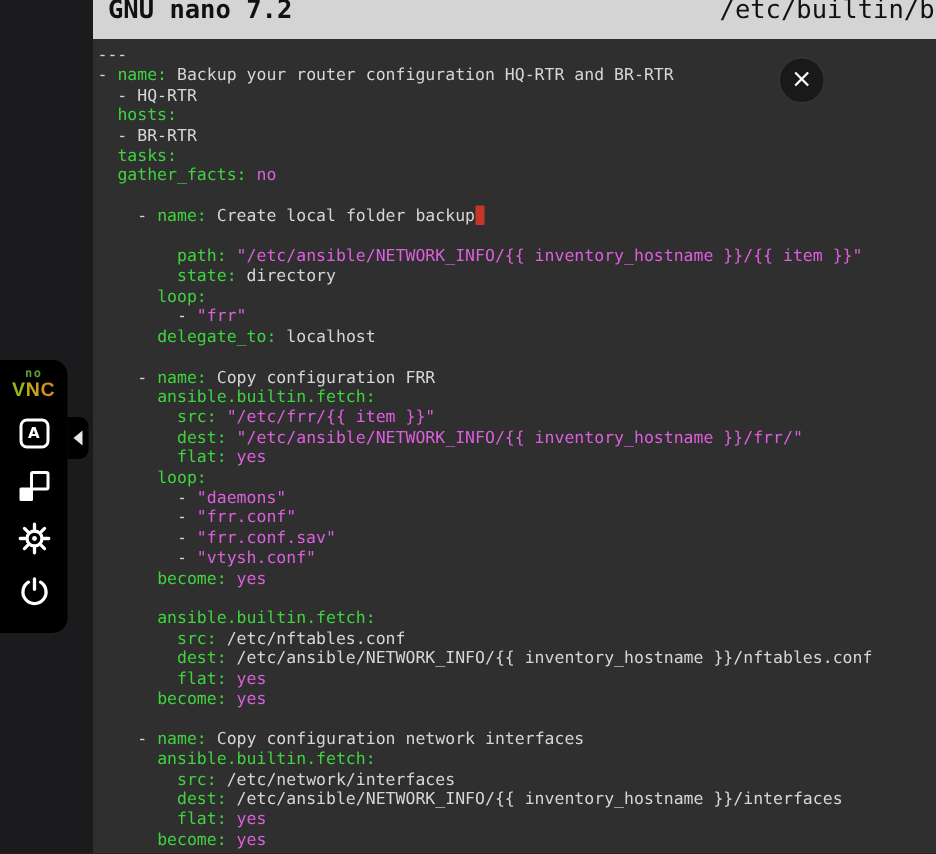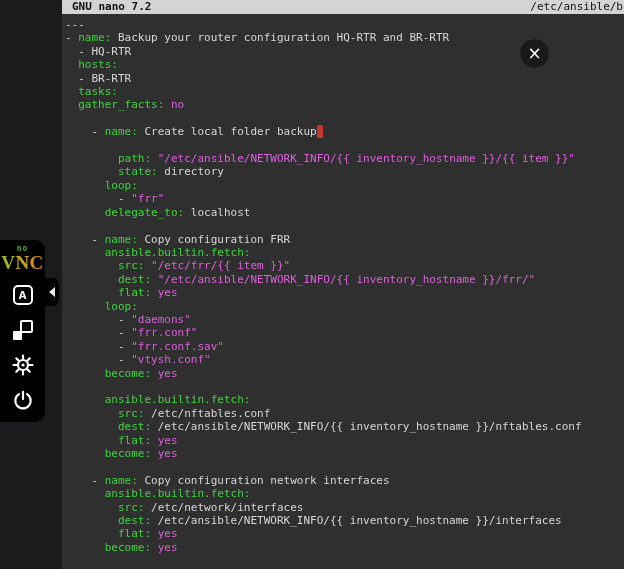--- a/index.html
+++ b/index.html
@@ -12,21 +12,21 @@
 
   
   .vnc-sidebar { position:absolute; left:0; top:0; width:62px; height:569px; background:#1b1b1d; }
   .vnc-panel {
     position:absolute; left:0; top:240px; width:45px; height:182px;
     background:#000; border-radius:0 10px 10px 0;
     display:flex; flex-direction:column; align-items:center; padding-top:5px; gap:7px;
   }
   .vnc-logo { display:flex; flex-direction:column; align-items:center; line-height:1; margin-bottom:2px; }
   .logo-no { font-size:8px; font-weight:bold; letter-spacing:1px; }
-  .logo-vnc { font-size:19px; font-weight:bold; letter-spacing:0.5px; font-family:Liberation Serif, serif; }
+  .logo-vnc { font-size:13px; font-weight:bold; letter-spacing:0.5px; font-family:Liberation Sans, sans-serif; }
   .vnc-btn {
     width:28px; height:28px; background:transparent; border:none; cursor:pointer;
     display:flex; align-items:center; justify-content:center; padding:0;
   }
   .icon-frame {
     width:20px; height:20px; border:2px solid #fff; border-radius:5px;
     display:flex; align-items:center; justify-content:center;
   }
   .icon-letter { color:#fff; font-size:10px; font-weight:bold; font-family:"DejaVu Sans", sans-serif; }
   .fs-icon { position:relative; width:20px; height:20px; display:block; }
@@ -35,22 +35,22 @@
   .vnc-handle {
     position:absolute; left:45px; top:278px; width:14px; height:28px;
     background:#000; border-radius:0 6px 6px 0; border:none; cursor:pointer;
     display:flex; align-items:center; justify-content:center;
   }
   .handle-arrow { width:0; height:0; border-top:5px solid transparent; border-bottom:5px solid transparent; border-right:6px solid #e8e8e8; }
 
   
   .terminal { position:absolute; left:62px; top:0; width:562px; height:569px; background:var(--c-term_bg,#2f2f2f); }
   .nano-titlebar {
-    position:relative; height:14px; background:var(--c-titlebar_bg,#d4d4d4);
-    color:#111; font-size:11px; line-height:14px; white-space:nowrap; overflow:hidden;
+    position:relative; height:26px; background:var(--c-titlebar_bg,#d4d4d4);
+    color:#111; font-size:17px; line-height:14px; white-space:nowrap; overflow:hidden;
   }
   .nano-version { position:absolute; left:10px; font-weight:bold; }
   .nano-file { position:absolute; right:1px; }
   .editor { padding:4px 0 0 3px; font-size:11px; }
   .code-line { height:13.42px; line-height:13.42px; white-space:pre; }
   .seg-p { color:var(--c-plain,#d6d6d6); }
   .seg-k { color:var(--c-key,#3fd43f); }
   .seg-s { color:var(--c-str,#de5fde); }
   .cursor-block { background:var(--c-cursor,#c4372a); color:transparent; }
 
@@ -105,21 +105,21 @@
   </div>
 
   <button class="vnc-handle">
     <span class="handle-arrow"></span>
   </button>
 </div>
 
 <div class="terminal">
   <div class="nano-titlebar">
     <span class="nano-version">GNU nano 7.2</span>
-    <span class="nano-file">/etc/ansible/b</span>
+    <span class="nano-file">/etc/builtin/b</span>
   </div>
   <div class="editor">
       <div class="code-line"><span class="seg-p">---</span></div>
       <div class="code-line"><span class="seg-p">- </span><span class="seg-k">name:</span><span class="seg-p"> Backup your router configuration HQ-RTR and BR-RTR</span></div>
       <div class="code-line"><span class="seg-p">  - HQ-RTR</span></div>
       <div class="code-line"><span class="seg-p">  </span><span class="seg-k">hosts:</span></div>
       <div class="code-line"><span class="seg-p">  - BR-RTR</span></div>
       <div class="code-line"><span class="seg-p">  </span><span class="seg-k">tasks:</span></div>
       <div class="code-line"><span class="seg-p">  </span><span class="seg-k">gather_facts:</span><span class="seg-p"> </span><span class="seg-s">no</span></div>
       <div class="code-line"><span class="seg-p"> </span></div>

